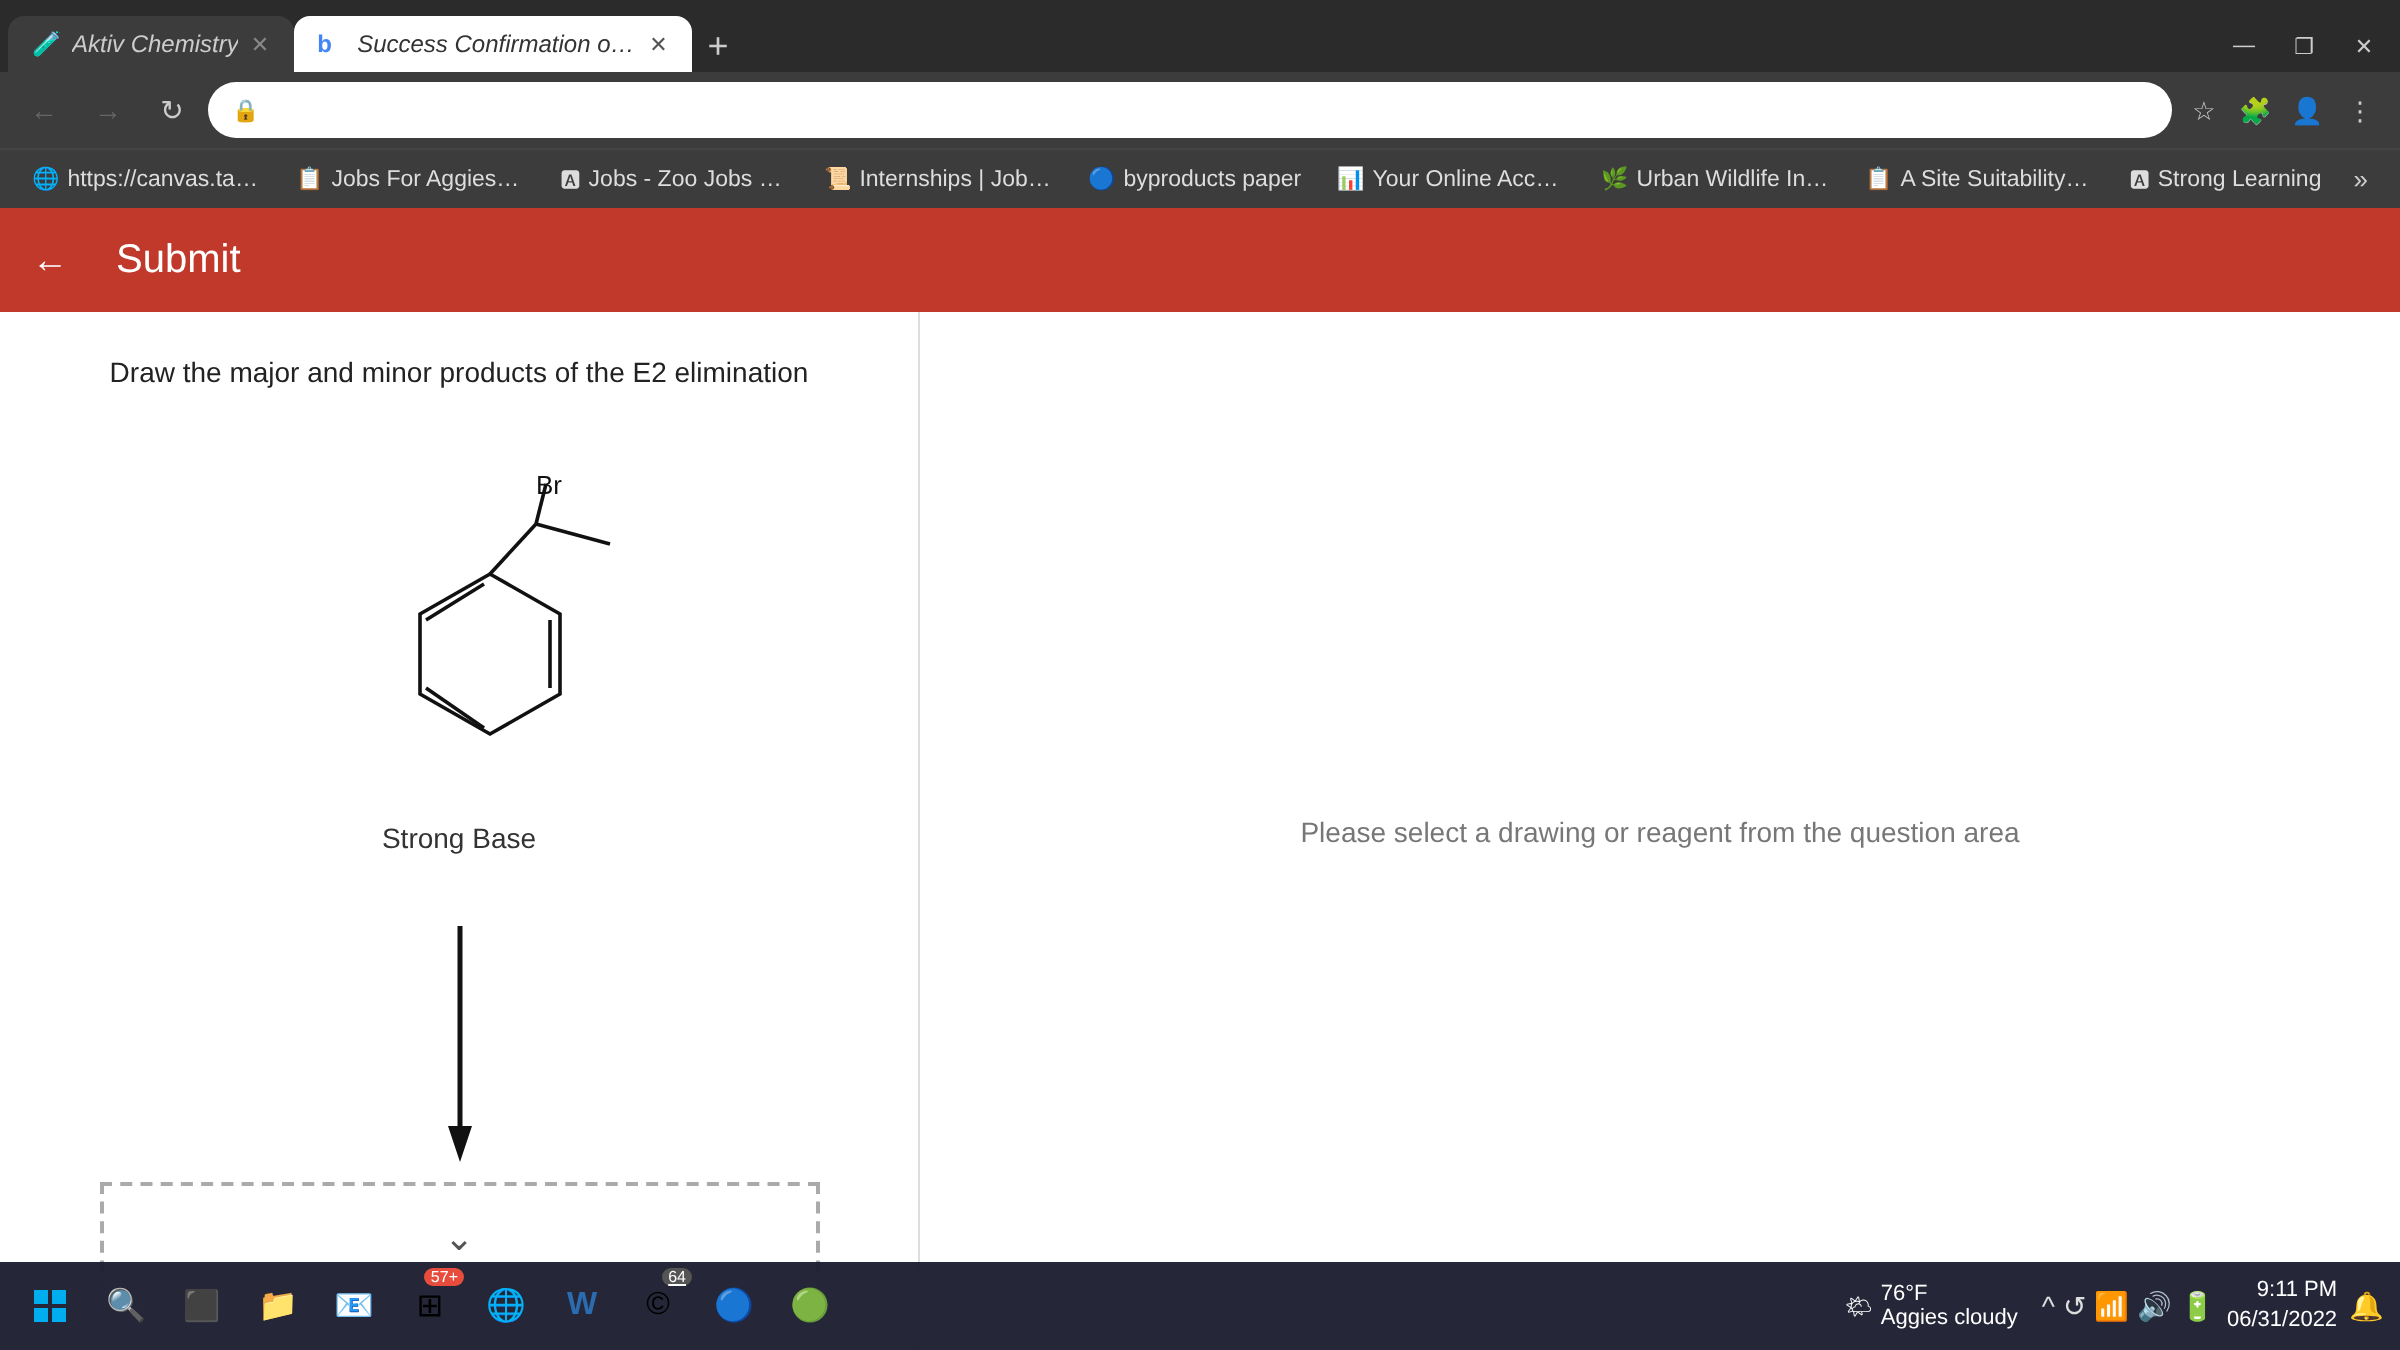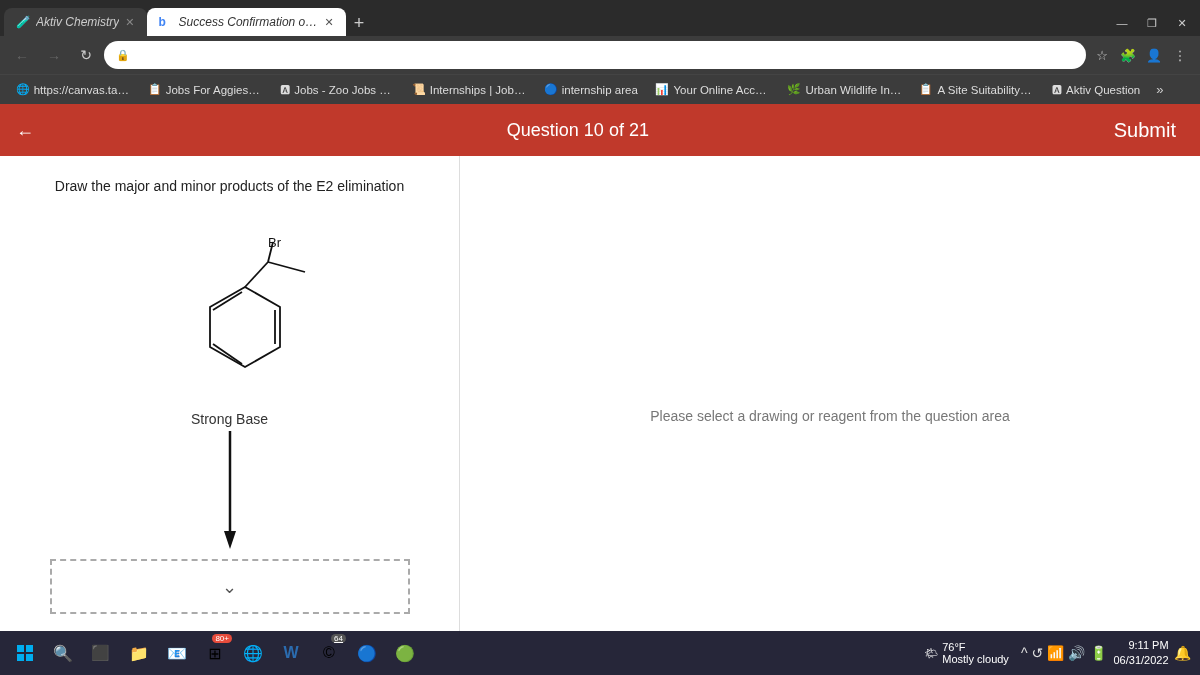--- a/index.html
+++ b/index.html
@@ -46,21 +46,21 @@
     
     .main-content { display: flex; height: calc(675px - 36px - 38px - 30px - 52px); border-radius: 14px;  }
 
     
     .left-panel { width: 460px; border-right: 1px solid #ddd; padding: 20px 24px; overflow: hidden; position: relative; }
     .question-text { font-size: 14px; color: #222; line-height: 1.5; text-align: center; margin-bottom: 20px; }
 
     
     .chem-drawing { display: flex; flex-direction: column; align-items: center; }
     .molecule-svg { margin-bottom: 0; }
-    .arrow-section { display: flex; flex-direction: column; align-items: center; margin: 4px 0; }
+    .arrow-section { display: flex; flex-direction: column; align-items: center; margin: 4px 0; gap: 32px; }
     .strong-base-label { font-size: 14px; color: #333; margin-bottom: 4px; }
     .answer-box { border: 2px dashed #aaa; width: 360px; height: 55px; display: flex; align-items: center; justify-content: center; margin-top: 4px; }
     .chevron-down { font-size: 18px; color: #555; }
 
     
     .right-panel { flex: 1; display: flex; align-items: center; justify-content: center; }
     .placeholder-text { font-size: 14px; color: #777; }
 
     
     .taskbar { position: fixed; bottom: 0; width: 1200px; height: 44px; background: rgba(20,20,40,0.92); display: flex; align-items: center; padding: 0 8px; gap: 4px; backdrop-filter: blur(10px); }
@@ -125,45 +125,44 @@
     <div class="bookmark">
       <span class="bk-icon">🅰</span>
       <span class="bk-label">Jobs - Zoo Jobs Ne...</span>
     </div>
     <div class="bookmark">
       <span class="bk-icon">📜</span>
       <span class="bk-label">Internships | Job Ca...</span>
     </div>
     <div class="bookmark">
       <span class="bk-icon">🔵</span>
-      <span class="bk-label">internship area</span>
+      <span class="bk-label">byproducts paper</span>
     </div>
     <div class="bookmark">
       <span class="bk-icon">📊</span>
       <span class="bk-label">Your Online Accoun...</span>
     </div>
     <div class="bookmark">
       <span class="bk-icon">🌿</span>
       <span class="bk-label">Urban Wildlife Infor...</span>
     </div>
     <div class="bookmark">
       <span class="bk-icon">📋</span>
       <span class="bk-label">A Site Suitability An...</span>
     </div>
     <div class="bookmark">
       <span class="bk-icon">🅰</span>
-      <span class="bk-label">Aktiv Question</span>
+      <span class="bk-label">Strong Learning</span>
     </div>
     <div class="bookmark-more">»</div>
   </div>
 </div>
 
 <div class="page-header">
   <span class="back-btn">←</span>
-  <span class="question-title">Question 10 of 21</span>
   <button class="submit-btn">Submit</button>
 </div>
 
 <div class="main-content">
 
   <div class="left-panel">
     <div class="question-text">
       <span>Draw the major and minor products of the E2 elimination</span><br>
     </div>
 
@@ -235,21 +234,21 @@
   </div>
 
   <div class="taskbar-icon">
     <span style="font-size:16px;">📧</span>
   </div>
 
   <div class="taskbar-grouped">
     <div class="taskbar-icon">
       <span style="font-size:16px;">⊞</span>
     </div>
-    <div style="position:absolute;top:-2px;right:0px;background:#e74c3c;color:white;font-size:8px;border-radius:9px;padding:0 3px;min-width:14px;text-align:center;">80+</div>
+    <div style="position:absolute;top:-2px;right:0px;background:#e74c3c;color:white;font-size:8px;border-radius:9px;padding:0 3px;min-width:14px;text-align:center;">57+</div>
   </div>
 
   <div class="taskbar-icon">
     <span style="font-size:16px;">🌐</span>
   </div>
 
   <div class="taskbar-icon">
     <span style="font-size:16px; color:#2b6cb0; font-weight:bold;">W</span>
   </div>
 
@@ -267,21 +266,21 @@
   <div class="taskbar-icon">
     <span style="font-size:16px;">🟢</span>
   </div>
 
   <div class="taskbar-spacer"></div>
 
   <div class="weather">
     <span>🌤</span>
     <div>
       <div>76°F</div>
-      <div>Mostly cloudy</div>
+      <div>Aggies cloudy</div>
     </div>
   </div>
 
   <div class="sys-tray">
     <div class="sys-tray-icons">
       <span class="sys-tray-icon">^</span>
       <span class="sys-tray-icon">↺</span>
       <span class="sys-tray-icon">📶</span>
       <span class="sys-tray-icon">🔊</span>
       <span class="sys-tray-icon">🔋</span>

